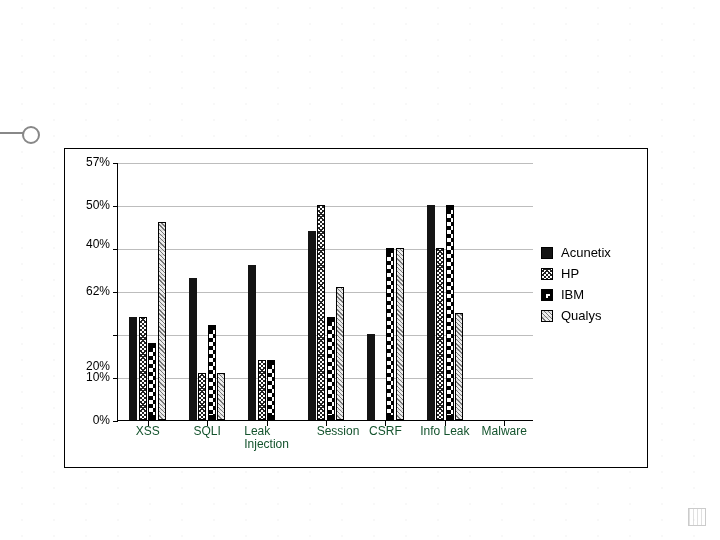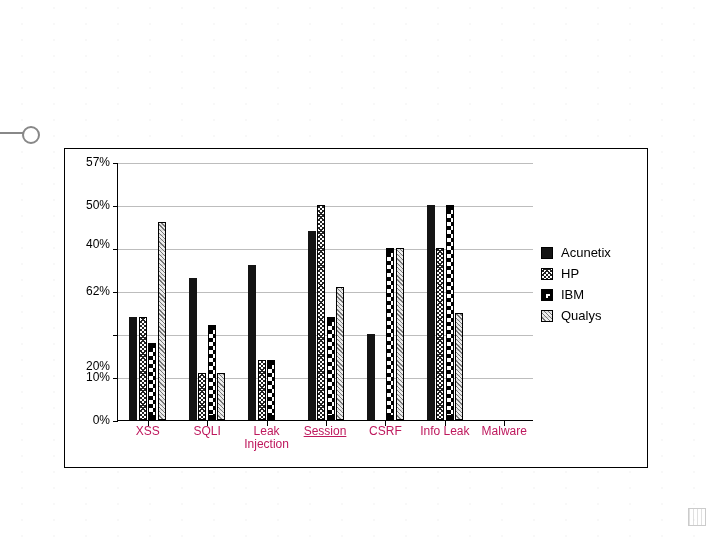--- a/index.html
+++ b/index.html
@@ -105,22 +105,21 @@
   .y-label {
     position: absolute;
     font-size: 12px;
     color: #000;
     text-align: right;
     width: 40px;
   }
   .x-label {
     position: absolute;
     font-size: 12px;
-    color: #be185d;
-    text-align: center;
+    color: #14532d;
     transform: translateX(-50%);
     line-height: 1.1;
     top: 262px;
     white-space: pre;
   }
   .x-tick {
     position: absolute;
     top: 258px;
     width: 1px;
     height: 5px;
@@ -224,21 +223,21 @@
         <div class="bar pat-ibm" style="left: 89.8929px; height: 94.6px;"></div>
         <div class="bar pat-qualys" style="left: 99.3929px; height: 47.3px;"></div>
         <div class="x-tick" style="left: 148.571px;"></div>
         <div class="x-label" style="left: 148.571px;">Leak
 Injection</div>
         <div class="bar pat-acunetix" style="left: 130.321px; height: 154.8px;"></div>
         <div class="bar pat-hp" style="left: 139.821px; height: 60.2px;"></div>
         <div class="bar pat-ibm" style="left: 149.321px; height: 60.2px;"></div>
         <div class="bar pat-qualys" style="left: 158.821px; height: 0px; border: none;"></div>
         <div class="x-tick" style="left: 208px;"></div>
-        <div class="x-label" style="left: 207px; text-decoration: underline;">Session</div>
+        <div class="x-label" style="left: 220px;">Session</div>
         <div class="bar pat-acunetix" style="left: 189.75px; height: 189.2px;"></div>
         <div class="bar pat-hp" style="left: 199.25px; height: 215px;"></div>
         <div class="bar pat-ibm" style="left: 208.75px; height: 103.2px;"></div>
         <div class="bar pat-qualys" style="left: 218.25px; height: 133.3px;"></div>
         <div class="x-tick" style="left: 267.429px;"></div>
         <div class="x-label" style="left: 267.429px;">CSRF</div>
         <div class="bar pat-acunetix" style="left: 249.179px; height: 86px;"></div>
         <div class="bar pat-hp" style="left: 258.679px; height: 0px; border: none;"></div>
         <div class="bar pat-ibm" style="left: 268.179px; height: 172px;"></div>
         <div class="bar pat-qualys" style="left: 277.679px; height: 172px;"></div>

